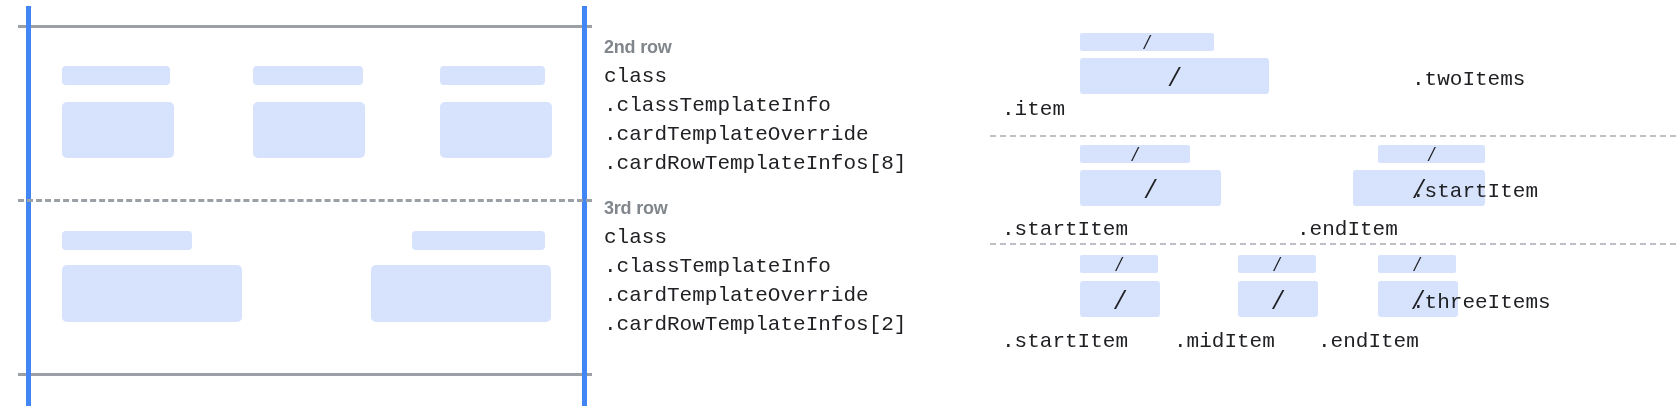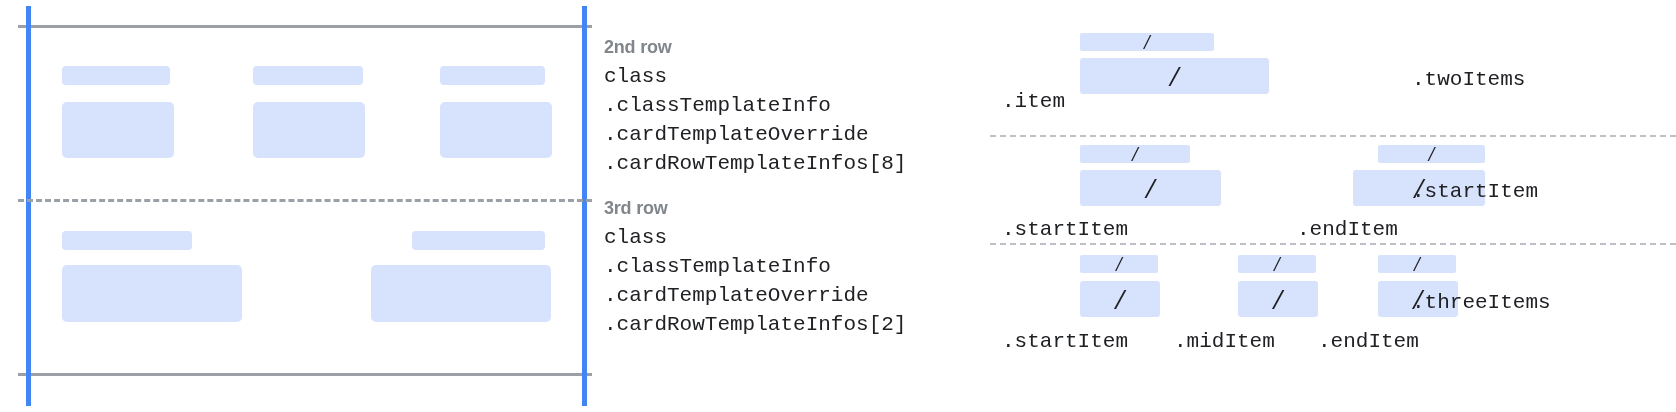--- a/index.html
+++ b/index.html
@@ -167,21 +167,21 @@
 
   <div class="rightpane">
 
     <div>
       <div class="itembox pill" style="left:92px; top:33px; width:134px;">
         <span class="slash">/</span>
       </div>
       <div class="itembox body" style="left:92px; top:58px; width:189px; height:36px;">
         <span class="slash">/</span>
       </div>
-      <div class="itemlabel" style="left:14px; top:90px;text-align:right;">.item</div>
+      <div class="itemlabel" style="left:14px; top:98px;text-align:right;">.item</div>
       <div class="variantlabel" style="left:424px; top:68px;">.twoItems</div>
     </div>
 
     <div class="sep-dot" style="top:135px;"></div>
 
     <div>
       <div class="itembox pill" style="left:92px; top:145px; width:110px;">
         <span class="slash">/</span>
       </div>
       <div class="itembox body" style="left:92px; top:170px; width:141px; height:36px;">

